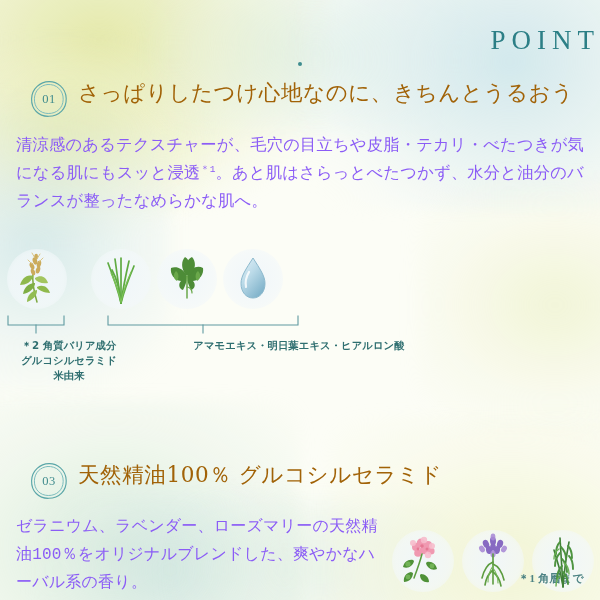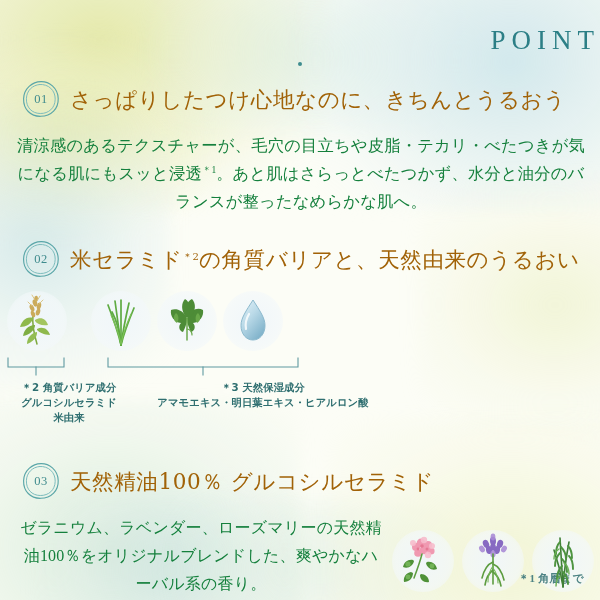--- a/index.html
+++ b/index.html
@@ -149,22 +149,22 @@
   }
 
   
   .section { position: absolute; left: 0; width: 600px; }
   .sec1 { top: 78px; }
   .sec2 { top: 238px; }
   .sec3 { top: 460px; }
 
   .head-row {
     display: flex;
-    align-items: center;
-    padding-left: 20px;
+    align-items: flex-start;
+    padding-left: 28px;
   }
   .badge {
     position: relative;
     width: 42px;
     height: 42px;
     flex: 0 0 42px;
     margin-right: 8px;
   }
   .badge svg { position: absolute; left: 0; top: 0; }
   .badge-num {
@@ -186,26 +186,25 @@
     letter-spacing: 0.6px;
     white-space: nowrap;
   }
   .head-text sup {
     font-size: 10px;
     vertical-align: 7px;
     letter-spacing: 0;
   }
 
   .body-text {
-    font-family: Liberation Serif, serif;
+    font-family: Liberation Mono, monospace;
     font-size: 16.3px;
     line-height: 1.72;
-    color: #15803d;
+    color: #8b5cf6;
     letter-spacing: 0.2px;
-    text-align: center;
   }
   .body-text sup {
     font-size: 9.5px;
     vertical-align: 6px;
     letter-spacing: 0;
   }
   .sec1 .body-text {
     margin: 12px 14px 0 16px;
   }
   .sec2 .body-text {
@@ -256,20 +255,21 @@
   .ing-gap { width: 18px; }
 
   .brackets {
     position: relative;
     height: 22px;
     margin-top: 2px;
   }
   .caption-row {
     display: flex;
     margin-top: 2px;
+    gap: 36px;
   }
   .caption {
     font-family: "DejaVu Sans", "Liberation Sans", sans-serif;
     font-size: 10.3px;
     line-height: 1.45;
     color: #2f6f70;
     text-align: center;
     letter-spacing: 0.1px;
     font-weight: 600;
   }
@@ -347,30 +347,20 @@
             <path d="M19.6 6.5 C28.4 5.8 35.4 12.3 35.2 21.3 C35.0 30.2 28.6 35.6 20.3 35.5 C11.8 35.4 6.2 29.4 6.4 20.8 C6.6 12.6 12.4 7.1 19.6 6.5 Z" fill="none" stroke="#7cbcbd" stroke-width="1" stroke-linecap="round"></path>
           </svg>
           <span class="badge-num">01</span>
         </div>
         <div class="head-text">さっぱりしたつけ心地なのに、きちんとうるおう</div>
       </div>
       <div class="body-text"><span>清涼感のあるテクスチャーが、毛穴の目立ちや皮脂・テカリ・べたつきが気になる肌にもスッと浸透</span><sup>＊1</sup><span>。あと肌はさらっとべたつかず、水分と油分のバランスが整ったなめらかな肌へ。</span></div>
     </div>
 
     <div class="section sec2">
-      <div class="head-row">
-        <div class="badge">
-          <svg width="42" height="42" viewBox="0 0 42 42" aria-hidden="true">
-            <path d="M21 3.6 C28.9 3.4 37.8 9.6 38.2 20.4 C38.6 30.5 31.4 38.1 20.6 38.3 C10.6 38.5 3.3 31.2 3.6 20.7 C3.9 10.6 12.3 3.8 21 3.6 Z" fill="none" stroke="#5aa6a8" stroke-width="1.15" stroke-linecap="round"></path>
-            <path d="M19.6 6.5 C28.4 5.8 35.4 12.3 35.2 21.3 C35.0 30.2 28.6 35.6 20.3 35.5 C11.8 35.4 6.2 29.4 6.4 20.8 C6.6 12.6 12.4 7.1 19.6 6.5 Z" fill="none" stroke="#7cbcbd" stroke-width="1" stroke-linecap="round"></path>
-          </svg>
-          <span class="badge-num">02</span>
-        </div>
-        <div class="head-text"><span>米セラミド</span><sup>＊2</sup><span>の角質バリアと、天然由来のうるおい</span></div>
-      </div>
 
       <div class="sec2-row">
 
         <div class="ingredients">
           <div class="ing-icons">
 
             <div class="ing-cell">
               <svg width="46" height="54" viewBox="0 0 46 54" aria-hidden="true">
                 <g stroke="#7da83f" fill="none" stroke-width="1.5" stroke-linecap="round">
                   <path d="M23 50 C20 40 18 30 19 21"></path>
@@ -460,21 +450,20 @@
             </svg>
           </div>
 
           <div class="caption-row">
             <div class="caption cap-left">
               <div>＊2 角質バリア成分</div>
               <div>グルコシルセラミド</div>
               <div>米由来</div>
             </div>
             <div class="caption cap-right">
-              <div>＊3 天然保湿成分</div>
               <div>アマモエキス・明日葉エキス・ヒアルロン酸</div>
             </div>
           </div>
         </div>
       </div>
     </div>
 
     <div class="section sec3">
       <div class="head-row">
         <div class="badge">

